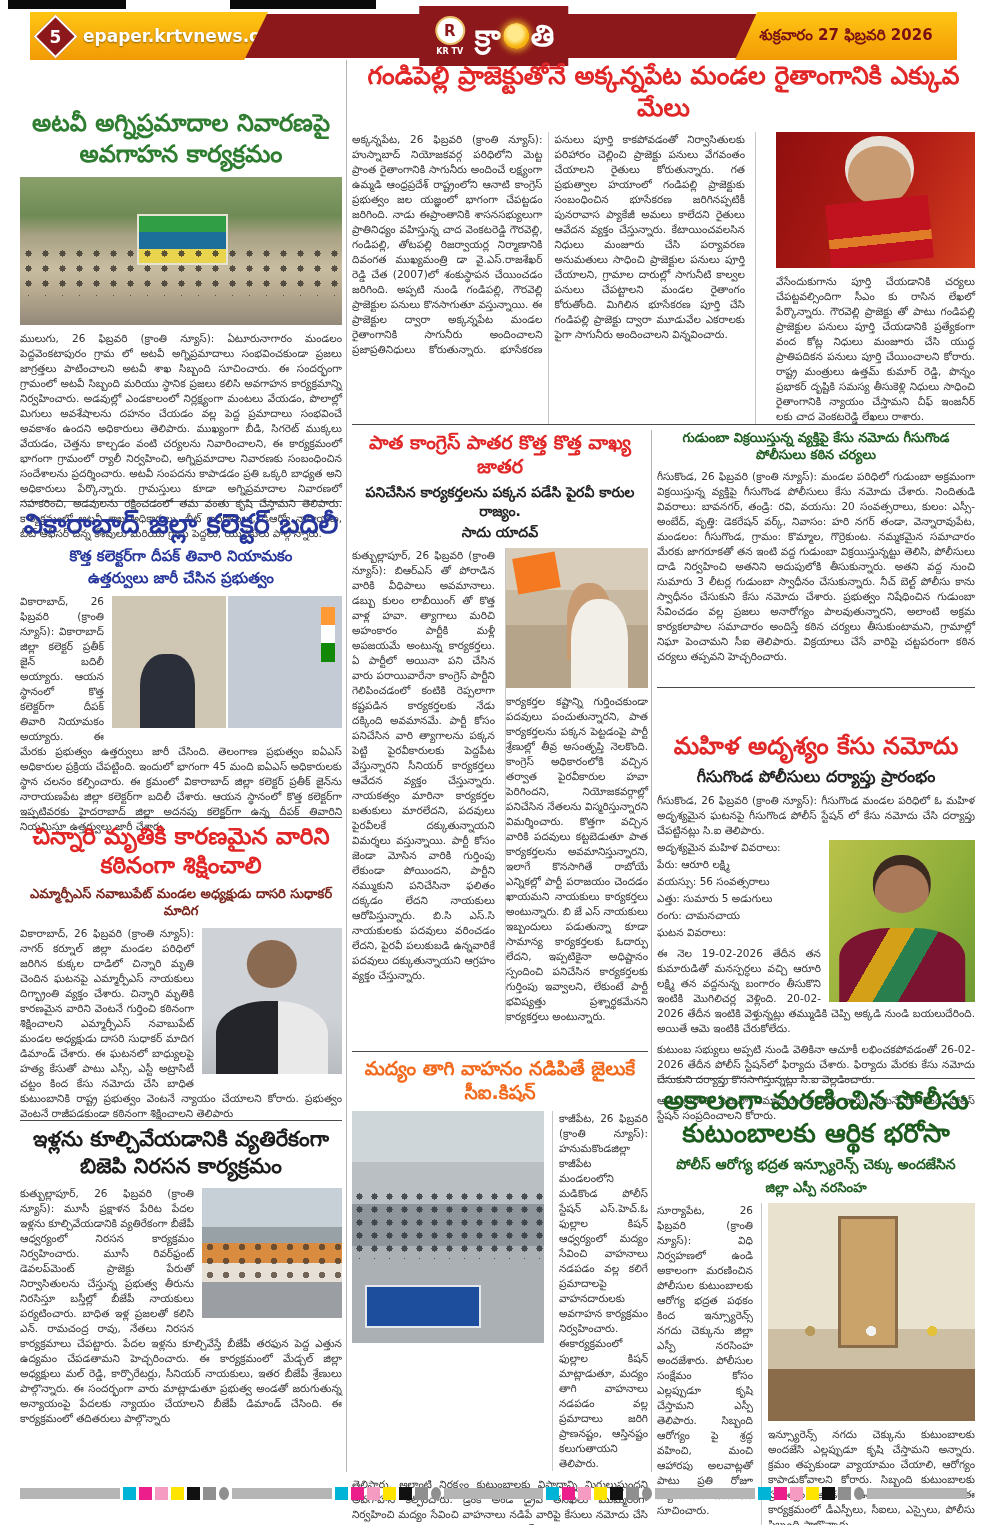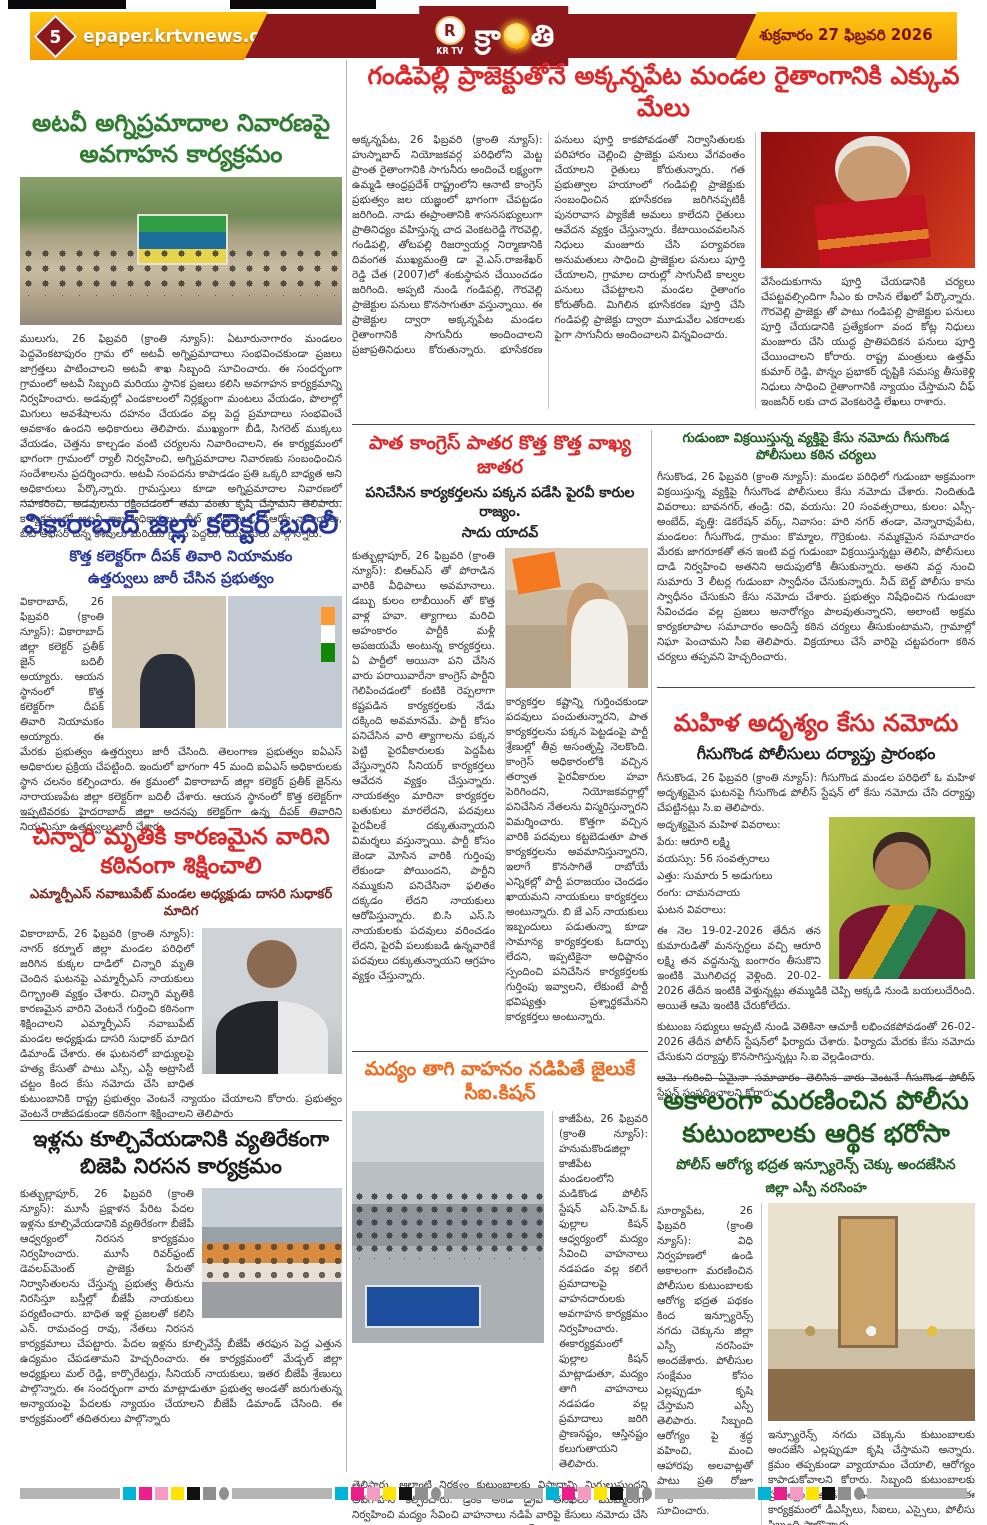--- a/index.html
+++ b/index.html
@@ -46,21 +46,21 @@
   .sub{margin:4px 0 0 0;text-align:center;font-weight:bold;line-height:1.35;}
   .sub-blue{color:#27379b;font-size:15px;}
   .sub-black{color:#222;font-size:14px;}
   .sub-maroon{color:#7a241b;font-size:13px;}
   .sub-dgreen{color:#1e5b1f;font-size:14px;}
   .body-txt{font-size:10.5px;color:#303030;text-align:justify;line-height:1.43;margin:6px 0 0 0;}
   .cols2{column-count:2;column-gap:12px;column-rule:1px solid #c6c6c6;}
   .detail-line{margin:2px 0 0 0;text-align:left;}
   
   .e-grid{display:grid;grid-template-columns:1fr 220px;gap:10px;margin-top:8px;}
-  .e-right{border-left:1px solid #c6c6c6;padding-left:5px;}
+  .e-right{border-left:1px solid #c6c6c6;padding-left:20px;}
   .f-grid{display:grid;grid-template-columns:1fr 1fr;gap:10px;margin-top:6px;}
   .f-col2{border-left:1px solid #c6c6c6;}
   .g-top{display:grid;grid-template-columns:192px 1fr;gap:8px;margin-top:6px;}
   .g-right{border-left:1px solid #c6c6c6;padding-left:6px;}
   .j-grid{display:grid;grid-template-columns:96px 1fr;gap:8px;margin-top:6px;}
   .j-right{border-left:1px solid #c6c6c6;padding-left:6px;}
   
   .photo{position:relative;overflow:hidden;background:#ddd;}
   .float-r{float:right;margin:2px 0 4px 8px;}
   .ph-forest{background:linear-gradient(180deg,#8aa06b 0%,#6f8b55 26%,#a9a284 40%,#c9bda1 62%,#b3a68c 80%,#93897a 100%);}
@@ -222,21 +222,21 @@
       <p class="body-txt g-right" style="margin-top:0;">కాజీపేట, 26 ఫిబ్రవరి (క్రాంతి న్యూస్): హనుమకొండజిల్లా కాజీపేట మండలంలోని మడికొండ పోలీస్ స్టేషన్ ఎస్.హెచ్.ఓ ఫుల్లాల కిషన్ ఆధ్వర్యంలో మద్యం సేవించి వాహనాలు నడపడం వల్ల కలిగే ప్రమాదాలపై వాహనదారులకు అవగాహన కార్యక్రమం నిర్వహించారు. ఈకార్యక్రమంలో ఫుల్లాల కిషన్ మాట్లాడుతూ, మద్యం తాగి వాహనాలు నడపడం వల్ల ప్రమాదాలు జరిగి ప్రాణనష్టం, ఆస్తినష్టం కలుగుతాయని తెలిపారు.</p>
     </div>
     <p class="body-txt">తెలిపారు. అలాంటి నిర్లక్ష్యం కుటుంబాలకు విషాదాన్ని మిగులుస్తుందని అవగాహన కల్పించారు. డ్రంక్ అండ్ డ్రైవ్ తనిఖీలు ముమ్మరంగా నిర్వహించి మద్యం సేవించి వాహనాలు నడిపే వారిపై కేసులు నమోదు చేసి జైలుకు పంపిస్తామని హెచ్చరించారు. ట్రాఫిక్ నిబంధనలు పాటించాలని, హెల్మెట్ ధరించాలని సూచించారు. ఈ కార్యక్రమంలో ఎస్సైలు, రాజమౌళి, సిబ్బంది, స్థానిక ప్రజలు, యువత, వాహనదారులు పాల్గొన్నారు.</p>
   </section>
 
   <section class="article" style="left:657px;top:430px;width:318px;">
     <h2 class="hl hl-dgreen">గుడుంబా విక్రయిస్తున్న వ్యక్తిపై కేసు నమోదు గీసుగొండ పోలీసులు కఠిన చర్యలు</h2>
     <p class="body-txt">గీసుకొండ, 26 ఫిబ్రవరి (క్రాంతి న్యూస్): మండల పరిధిలో గుడుంబా అక్రమంగా విక్రయిస్తున్న వ్యక్తిపై గీసుగొండ పోలీసులు కేసు నమోదు చేశారు. నిందితుడి వివరాలు: బావనగర్, తండ్రి: రవి, వయసు: 20 సంవత్సరాలు, కులం: ఎస్సీ-అంబేద్, వృత్తి: డెకరేషన్ వర్క్, నివాసం: హరి నగర్ తండా, వెన్నారావుపేట, మండలం: గీసుగొండ, గ్రామం: కొమ్మాల, గొర్రెకుంట. నమ్మకమైన సమాచారం మేరకు జాగరూకతో తన ఇంటి వద్ద గుడుంబా విక్రయిస్తున్నట్టు తెలిసి, పోలీసులు దాడి నిర్వహించి అతనిని అదుపులోకి తీసుకున్నారు. అతని వద్ద నుంచి సుమారు 3 లీటర్ల గుడుంబా స్వాధీనం చేసుకున్నారు. నీచ్ బెల్ట్ పోలీసు కాను స్వాధీనం చేసుకుని కేసు నమోదు చేశారు. ప్రభుత్వం నిషేధించిన గుడుంబా సేవించడం వల్ల ప్రజలు అనారోగ్యం పాలవుతున్నారని, అలాంటి అక్రమ కార్యకలాపాల సమాచారం అందిస్తే కఠిన చర్యలు తీసుకుంటామని, గ్రామాల్లో నిఘా పెంచామని సీఐ తెలిపారు. విక్రయాలు చేసే వారిపై చట్టపరంగా కఠిన చర్యలు తప్పవని హెచ్చరించారు.</p>
   </section>
 
-  <section class="article" style="left:657px;top:708px;width:318px;">
+  <section class="article" style="left:657px;top:731px;width:318px;">
     <h2 class="hl hl-red" style="font-size:24px;">మహిళ అదృశ్యం కేసు నమోదు</h2>
     <p class="sub sub-black" style="font-size:16px;">గీసుగొండ పోలీసులు దర్యాప్తు ప్రారంభం</p>
     <div>
       <p class="body-txt">గీసుకొండ, 26 ఫిబ్రవరి (క్రాంతి న్యూస్): గీసుగొండ మండల పరిధిలో ఓ మహిళ అదృశ్యమైన ఘటనపై గీసుగొండ పోలీస్ స్టేషన్ లో కేసు నమోదు చేసి దర్యాప్తు చేపట్టినట్లు సి.ఐ తెలిపారు.</p>
       <div class="photo ph-woman float-r" style="width:146px;height:162px;"></div>
       <p class="body-txt detail-line">అదృశ్యమైన మహిళ వివరాలు:</p>
       <p class="body-txt detail-line">పేరు: ఆరూరి లక్ష్మి</p>
       <p class="body-txt detail-line">వయస్సు: 56 సంవత్సరాలు</p>
       <p class="body-txt detail-line">ఎత్తు: సుమారు 5 అడుగులు</p>
       <p class="body-txt detail-line">రంగు: చామనచాయ</p>

